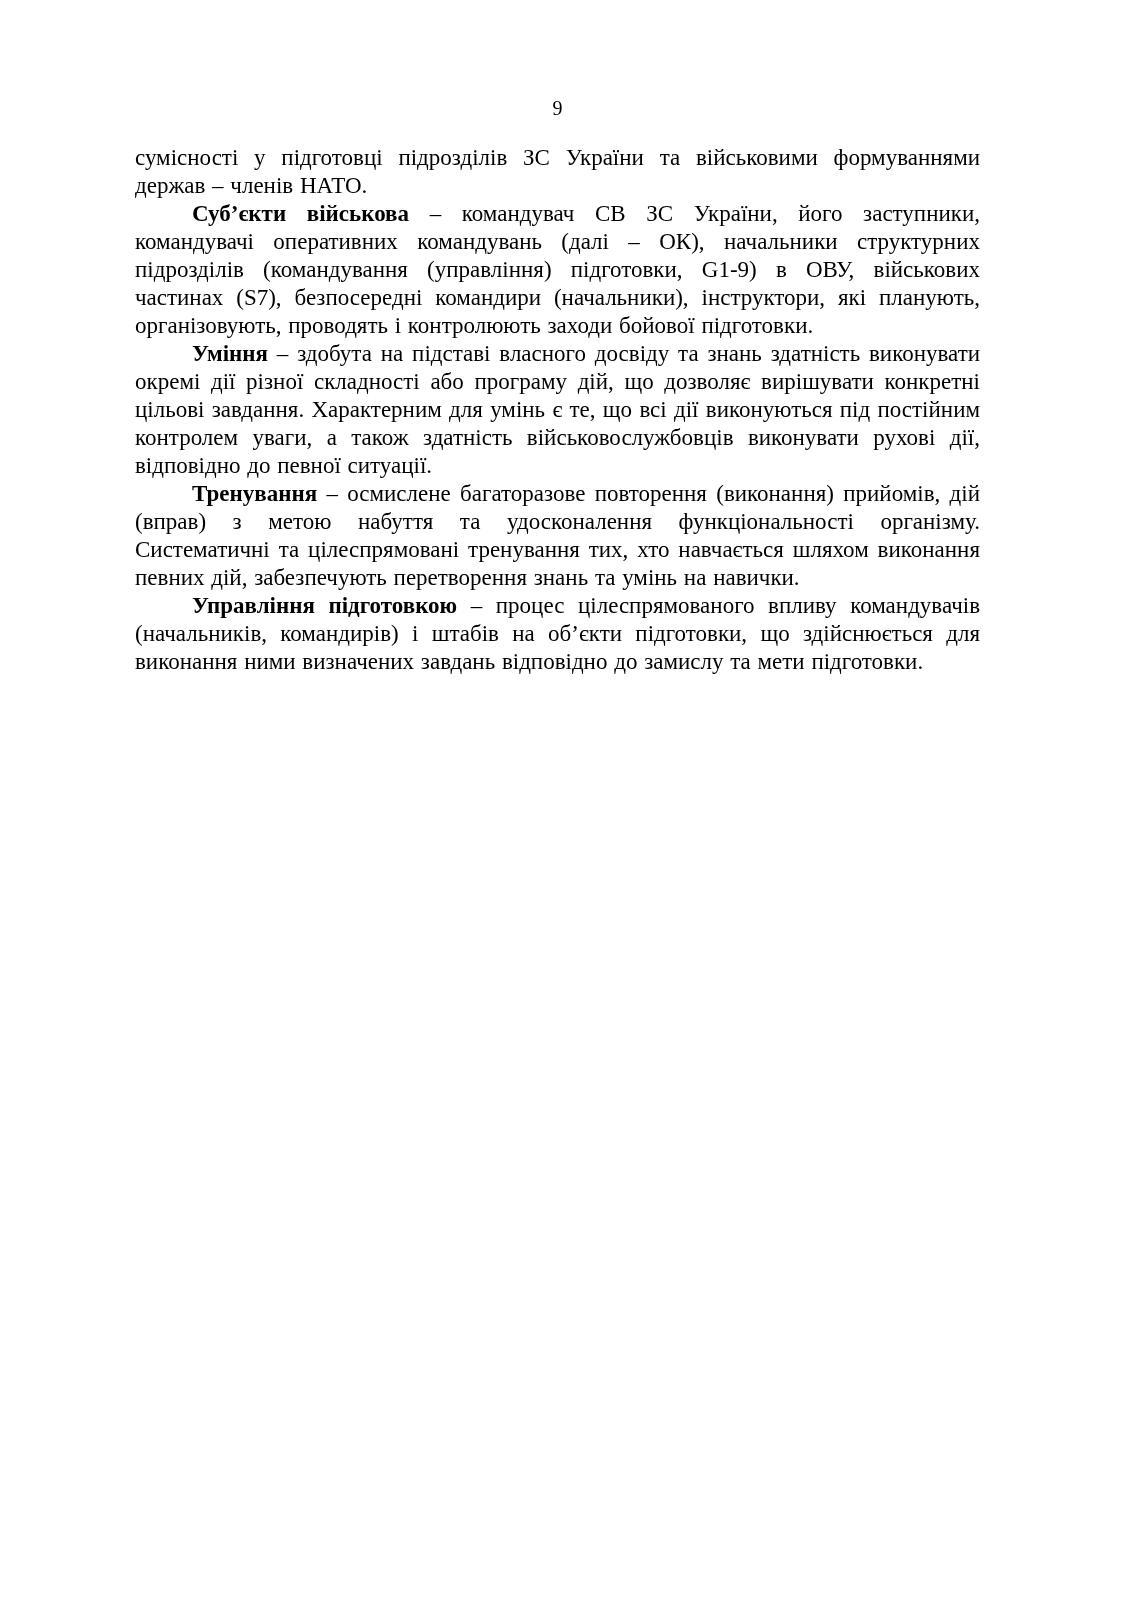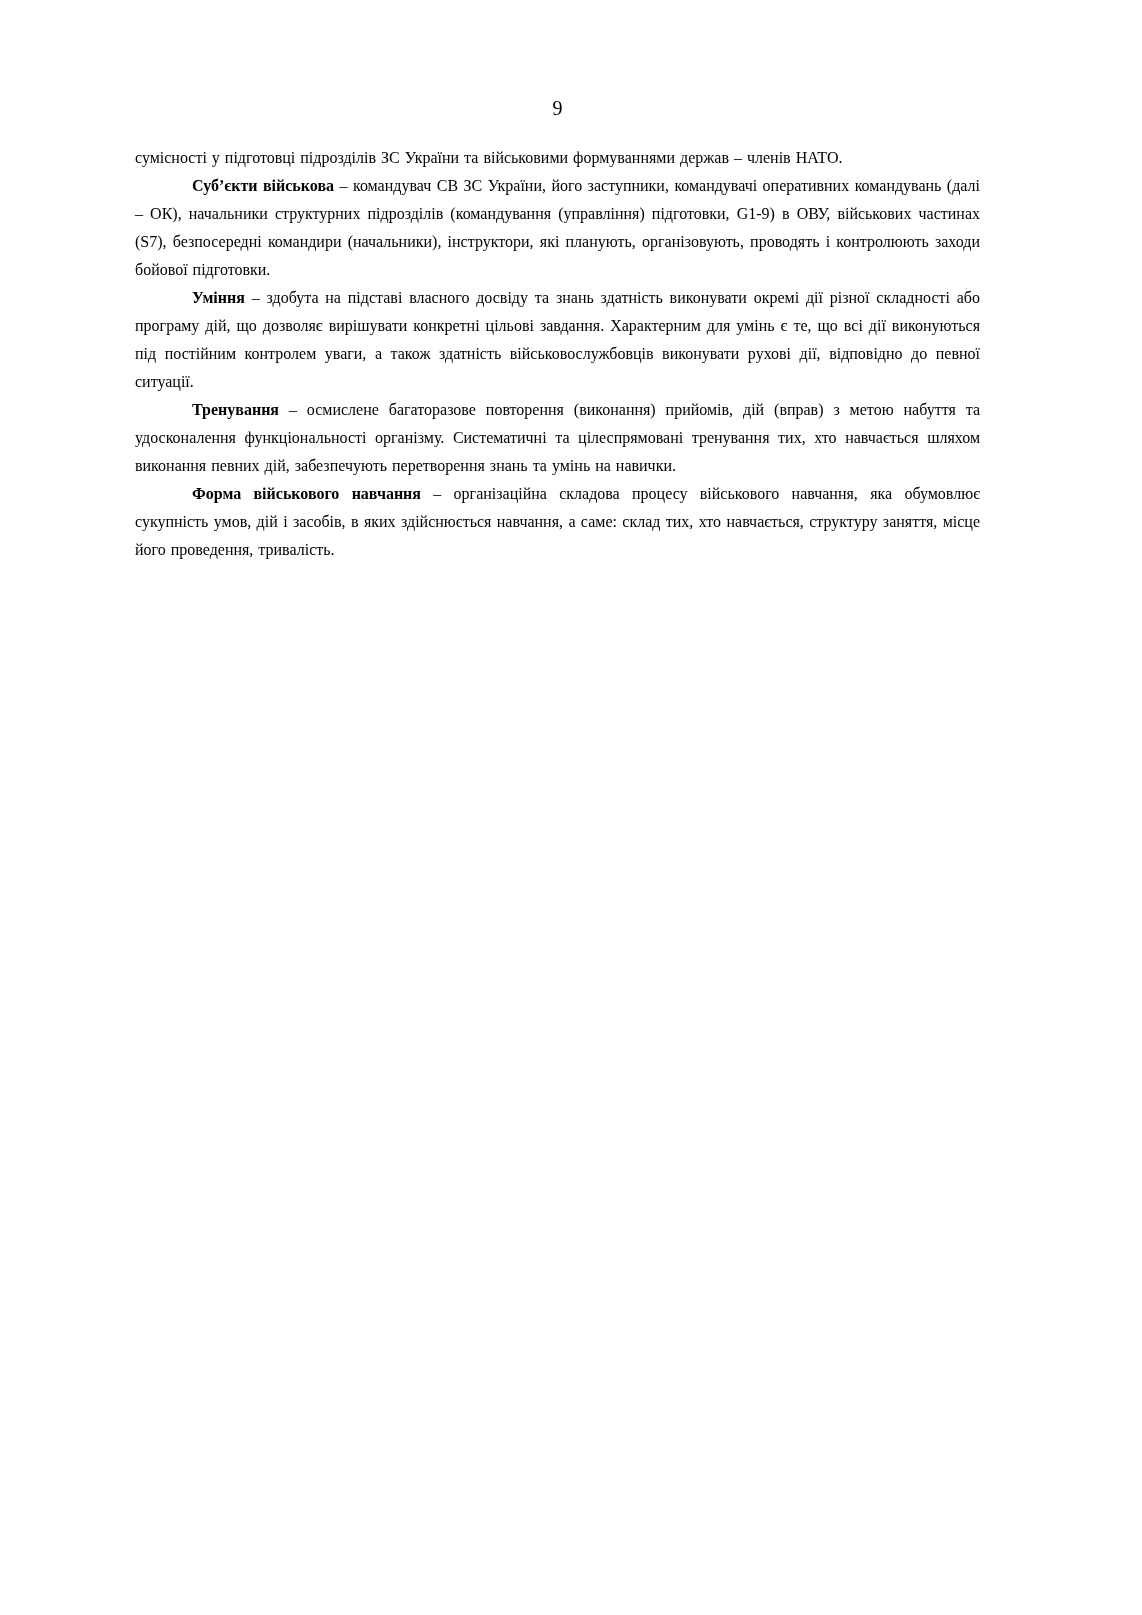--- a/index.html
+++ b/index.html
@@ -14,35 +14,35 @@
     position: relative;
     padding: 96px 162px 0 135px;
   }
   .page-number {
     text-align: center;
     font-size: 20px;
     line-height: 1.2;
     margin-bottom: 24px;
   }
   .content p {
-    font-size: 16px;
+    font-size: 23px;
     line-height: 28px;
     text-align: justify;
     margin: 0;
     text-indent: 57px;
     word-spacing: 1px;
   }
   .content p.no-indent { text-indent: 0; }
   .content p b { font-weight: bold; }
 </style>
 </head>
 <body>
 
 <div class="page">
   <div class="page-number">9</div>
   <div class="content">
       <p class="no-indent">сумісності у підготовці підрозділів ЗС України та військовими формуваннями держав – членів НАТО.</p>
       <p><b>Суб’єкти військова</b> – командувач СВ ЗС України, його заступники, командувачі оперативних командувань (далі – ОК), начальники структурних підрозділів (командування (управління) підготовки, G1-9) в ОВУ, військових частинах (S7), безпосередні командири (начальники), інструктори, які планують, організовують, проводять і контролюють заходи бойової підготовки.</p>
       <p><b>Уміння</b> – здобута на підставі власного досвіду та знань здатність виконувати окремі дії різної складності або програму дій, що дозволяє вирішувати конкретні цільові завдання. Характерним для умінь є те, що всі дії виконуються під постійним контролем уваги, а також здатність військовослужбовців виконувати рухові дії, відповідно до певної ситуації.</p>
       <p><b>Тренування</b> – осмислене багаторазове повторення (виконання) прийомів, дій (вправ) з метою набуття та удосконалення функціональності організму. Систематичні та цілеспрямовані тренування тих, хто навчається шляхом виконання певних дій, забезпечують перетворення знань та умінь на навички.</p>
-      <p><b>Форма військового навчання</b> – організаційна складова процесу військового навчання, яка обумовлює сукупність умов, дій і засобів, в яких здійснюється навчання, а саме: склад тих, хто навчається, структуру заняття, місце його проведення, тривалість.</p>
+      <p><b>Управління підготовкою</b> – процес цілеспрямованого впливу командувачів (начальників, командирів) і штабів на об’єкти підготовки, що здійснюється для виконання ними визначених завдань відповідно до замислу та мети підготовки.</p>
     </div>
 </div>
 
 </body></html>

